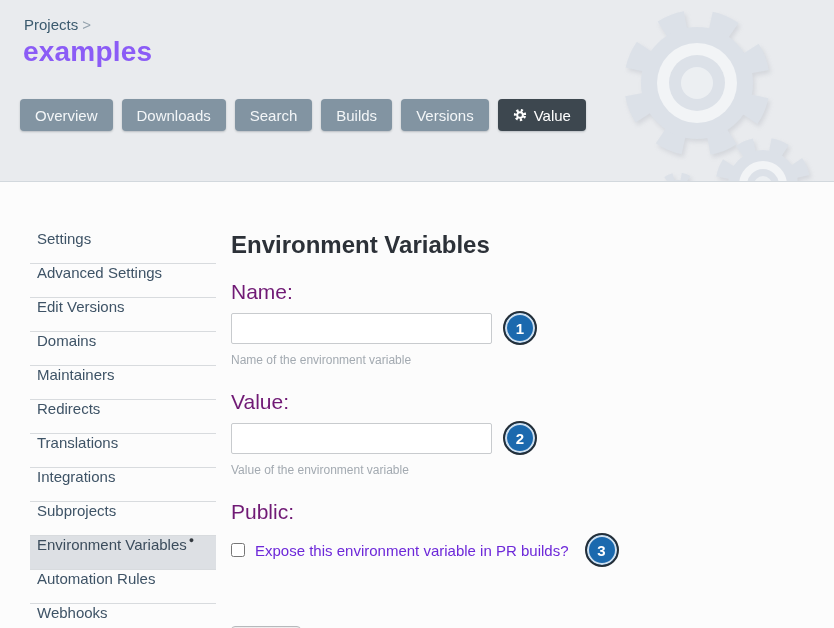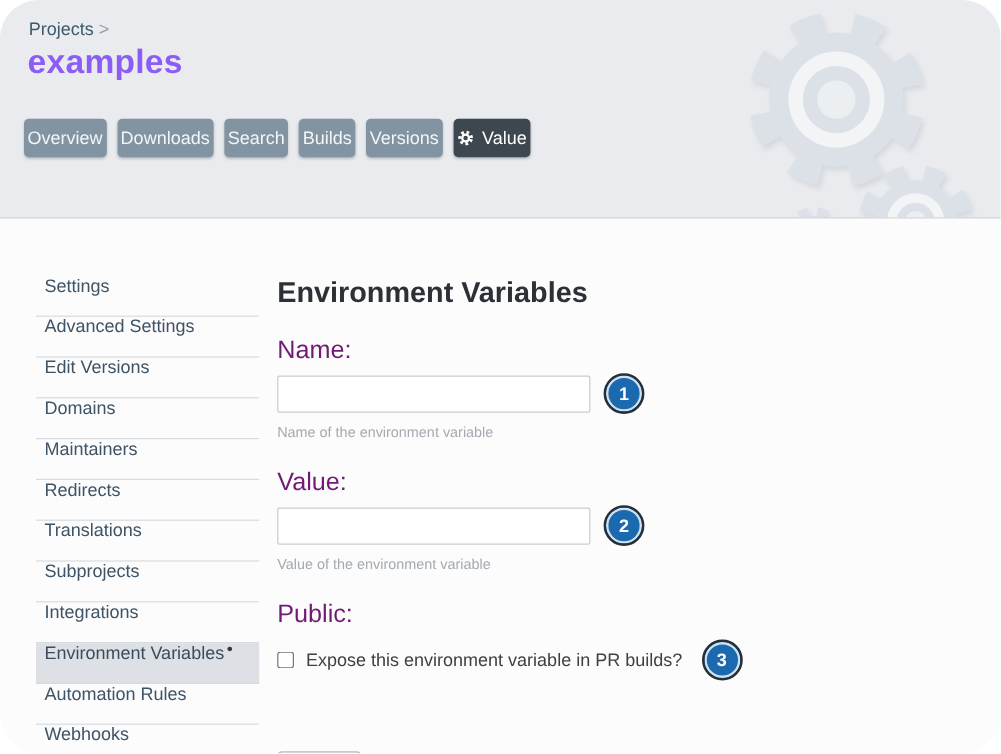--- a/index.html
+++ b/index.html
@@ -5,21 +5,20 @@
   * { box-sizing: border-box; margin: 0; padding: 0; }
   html, body { background: #ffffff; }
   body { font-family: "Liberation Sans", sans-serif; }
 
   .page {
     position: relative;
     width: 834px;
     height: 628px;
     overflow: hidden;
     background: #fcfcfc;
-    border-radius: 32px;
   }
 
   
   .header {
     position: absolute;
     top: 0; left: 0;
     width: 834px; height: 182px;
     background: #e9ebee;
     border-bottom: 1px solid #d2d8dd;
     overflow: hidden;
@@ -49,21 +48,21 @@
     position: absolute;
     left: 20px; top: 99px;
     display: flex;
     gap: 9px;
   }
   .tab {
     height: 32px;
     display: flex;
     align-items: center;
     gap: 7px;
-    padding: 0 3px;
+    padding: 0 15px;
     background: #8294a2;
     color: #f3f6f8;
     font-size: 15px;
     border: none;
     border-radius: 4px;
     box-shadow: 0 1px 2px rgba(40,50,60,0.25);
     cursor: pointer;
     font-family: "Liberation Sans", sans-serif;
   }
   .tab.active { background: #3d474f; color: #ffffff; }
@@ -154,21 +153,21 @@
     margin-top: 9px;
   }
   .checkbox-row input[type="checkbox"] {
     width: 14px; height: 14px;
     margin-right: 2px;
     accent-color: #ffffff;
     cursor: pointer;
   }
   .checkbox-label {
     font-size: 15px;
-    color: #404040;
+    color: #6d28d9;
     cursor: pointer;
   }
   .checkbox-row .step-badge { margin-left: 8px; }
   .save-btn {
     margin-top: 36px;
     height: 33px;
     padding: 0 17px;
     font-size: 15px;
     color: #585d62;
     background: linear-gradient(#eeeeee, #e3e3e3);
@@ -248,24 +247,24 @@
     <div class="side-item">
         <span>Maintainers</span>
       </div>
     <div class="side-item">
         <span>Redirects</span>
       </div>
     <div class="side-item">
         <span>Translations</span>
       </div>
     <div class="side-item">
+        <span>Integrations</span>
+      </div>
+    <div class="side-item">
         <span>Subprojects</span>
-      </div>
-    <div class="side-item">
-        <span>Integrations</span>
       </div>
     <div class="side-item active">
       <span>Environment Variables</span>
         <span class="bullet">●</span>
     </div>
     <div class="side-item">
         <span>Automation Rules</span>
       </div>
     <div class="side-item">
         <span>Webhooks</span>

